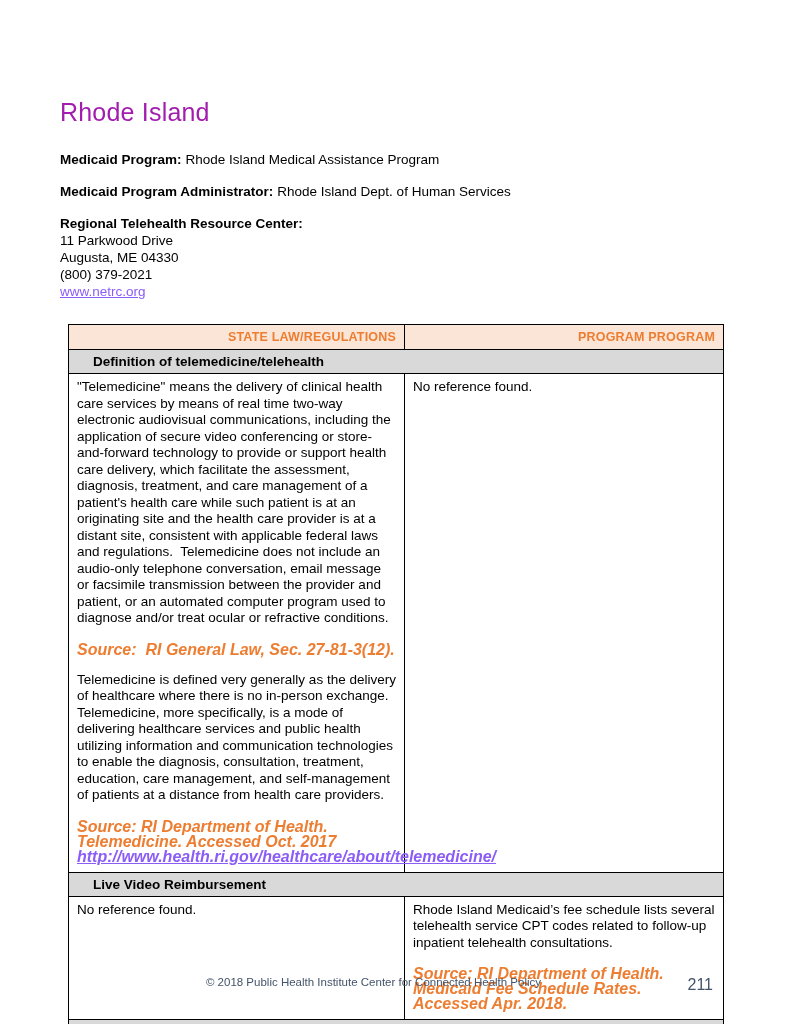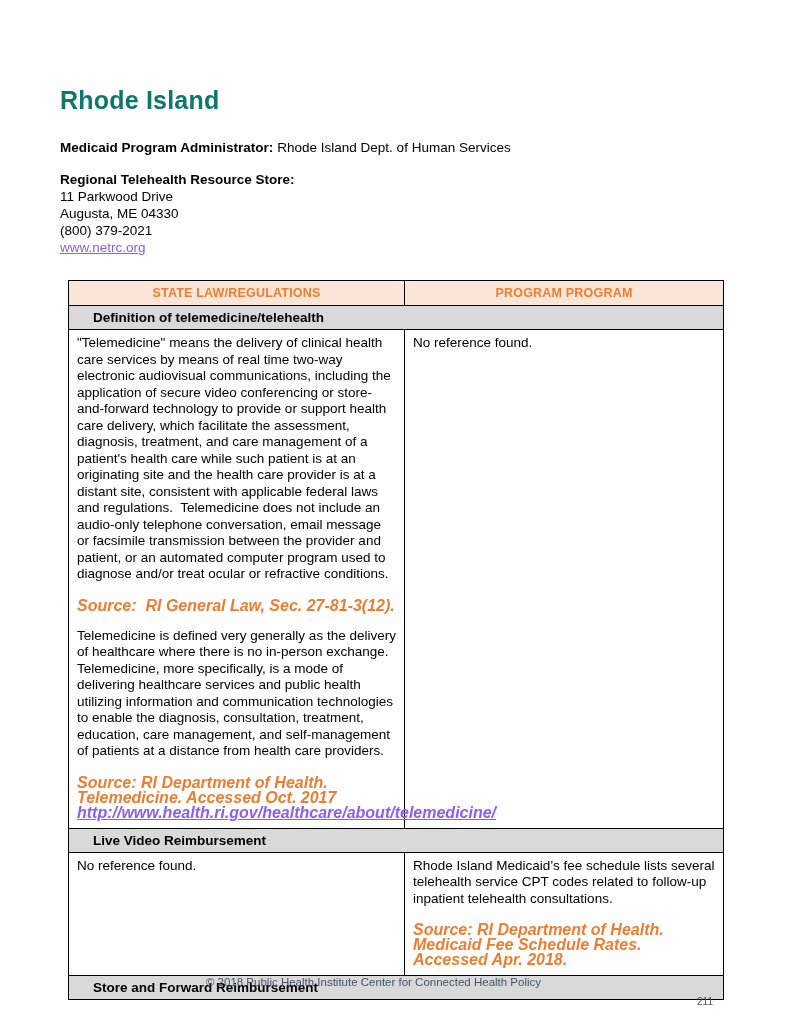--- a/index.html
+++ b/index.html
@@ -9,24 +9,24 @@
     background: #ffffff;
     font-family: "Liberation Sans", sans-serif;
     color: #000000;
   }
   .page {
     position: relative;
     width: 791px; height: 1024px;
     padding: 86px 60px 0 60px;
   }
   h1.title {
-    margin: 0 0 24px 0;
+    margin: 12px 0 24px 0;
     font-size: 25px;
-    font-weight: bold;
-    color: #0f766e;
+    font-weight: normal;
+    color: #a21caf;
     letter-spacing: 0.2px;
   }
   .meta-line {
     margin: 0 0 15px 0;
     font-size: 13.5px;
     line-height: 17px;
   }
   .b { font-weight: bold; }
   .meta-line .val { margin-left: 4px; }
   .address { margin: 0; font-size: 13.5px; line-height: 17px; }
@@ -43,21 +43,21 @@
     table-layout: fixed;
   }
   table.policy th, table.policy td {
     border: 1px solid #000000;
   }
   th.colhead {
     background: #FBE5D6;
     color: #ED7D31;
     font-size: 12.5px;
     font-weight: bold;
-    text-align: center;
+    text-align: right;
     padding: 5px 8px;
     letter-spacing: 0.2px;
   }
   td.section {
     background: #D9D9D9;
     font-weight: bold;
     font-size: 13.5px;
     padding: 4px 24px;
   }
   td.cell {
@@ -79,41 +79,43 @@
     position: absolute;
     top: 976px; left: 0;
     width: 747px;
     text-align: center;
     font-size: 11.5px;
     color: #44546A;
   }
   .page-num {
     position: absolute;
     top: 0; right: 34px;
-    font-size: 10px;
+    font-size: 16px;
     color: #44546A;
-    margin-top: 20px;
   }
   .col-left  { width: 336px; }
   .col-right { width: 319px; }
 </style>
 </head>
 <body>
 
 <div class="page">
 
   <h1 class="title">Rhode Island</h1>
 
+  <p class="meta-line">
+    <span class="b">Medicaid Program:</span><span class="val">Rhode Island Medical Assistance Program</span>
+  </p>
 
   <p class="meta-line">
     <span class="b">Medicaid Program Administrator:</span><span class="val">Rhode Island Dept. of Human Services</span>
   </p>
 
   <div class="address">
-    <p class="b">Regional Telehealth Resource Store:</p>
+    <p class="b">Regional Telehealth Resource Center:</p>
     <p>11 Parkwood Drive</p>
     <p>Augusta, ME 04330</p>
     <p>(800) 379-2021</p>
     <p><a class="link">www.netrc.org</a></p>
   </div>
 
   <table class="policy">
     <colgroup>
         <col class="col-left">
         <col class="col-right">

